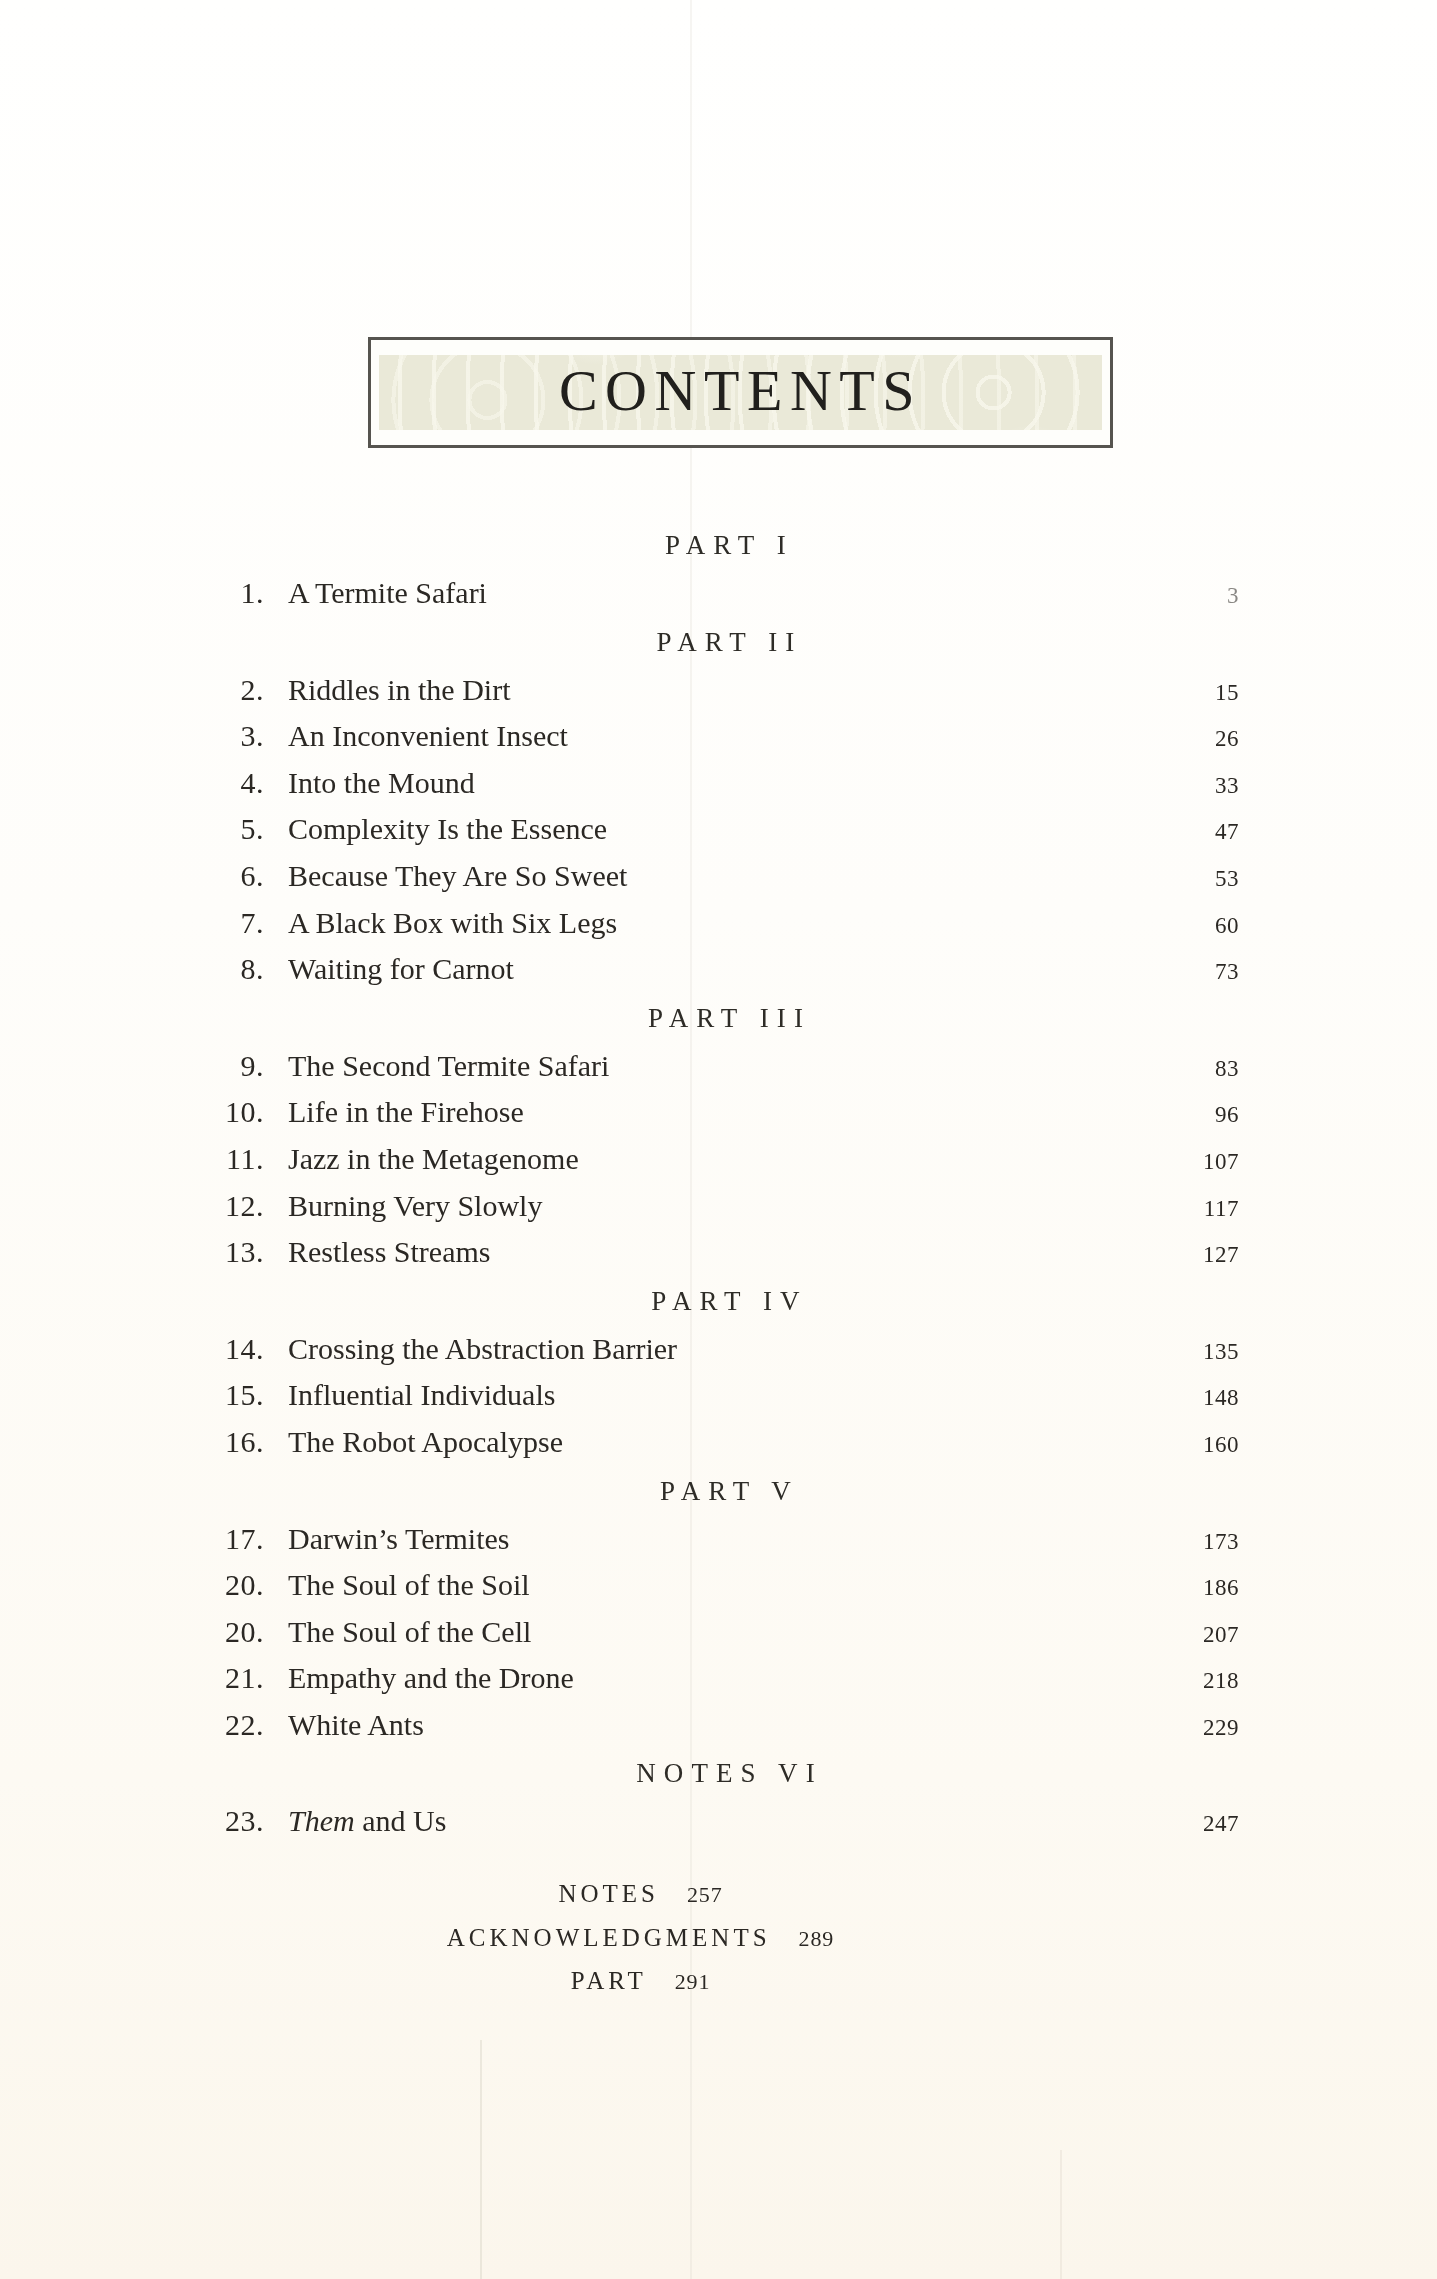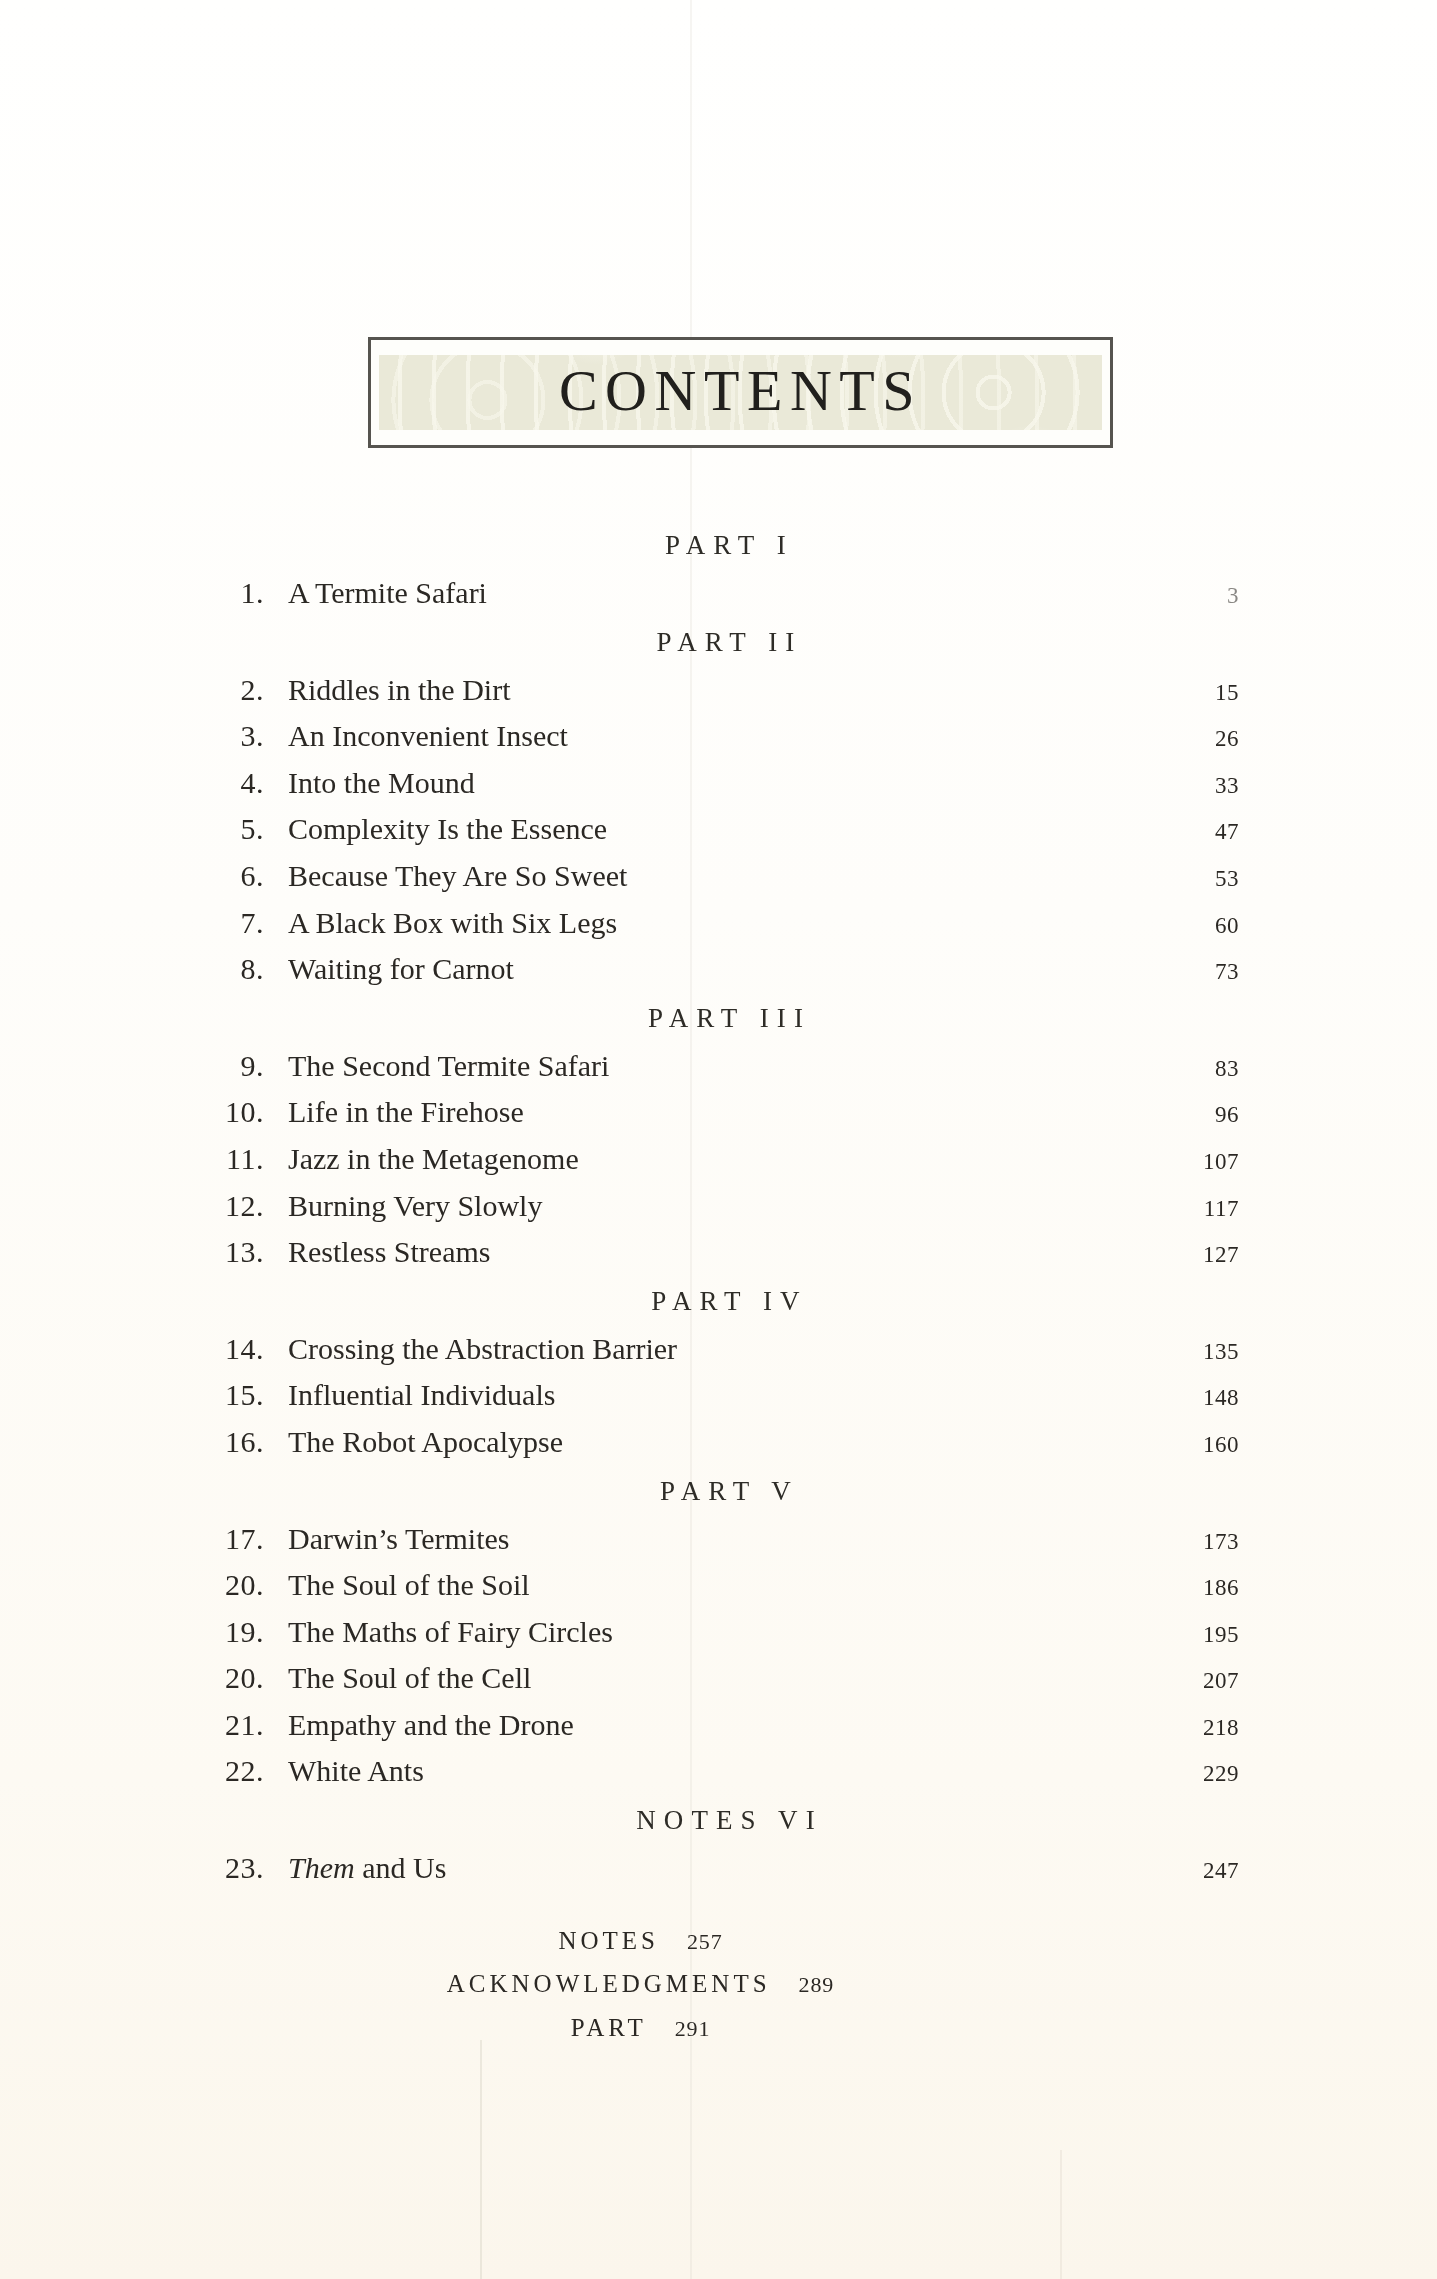--- a/index.html
+++ b/index.html
@@ -165,25 +165,20 @@
         <span class="num">17.</span>
         <span class="title">Darwin’s Termites</span>
         <span class="pg">173</span>
       </div>
       <div class="entry">
         <span class="num">20.</span>
         <span class="title">The Soul of the Soil</span>
         <span class="pg">186</span>
       </div>
       <div class="entry">
-        <span class="num">19.</span>
-        <span class="title">The Maths of Fairy Circles</span>
-        <span class="pg">195</span>
-      </div>
-      <div class="entry">
         <span class="num">20.</span>
         <span class="title">The Soul of the Cell</span>
         <span class="pg">207</span>
       </div>
       <div class="entry">
         <span class="num">21.</span>
         <span class="title">Empathy and the Drone</span>
         <span class="pg">218</span>
       </div>
       <div class="entry">

